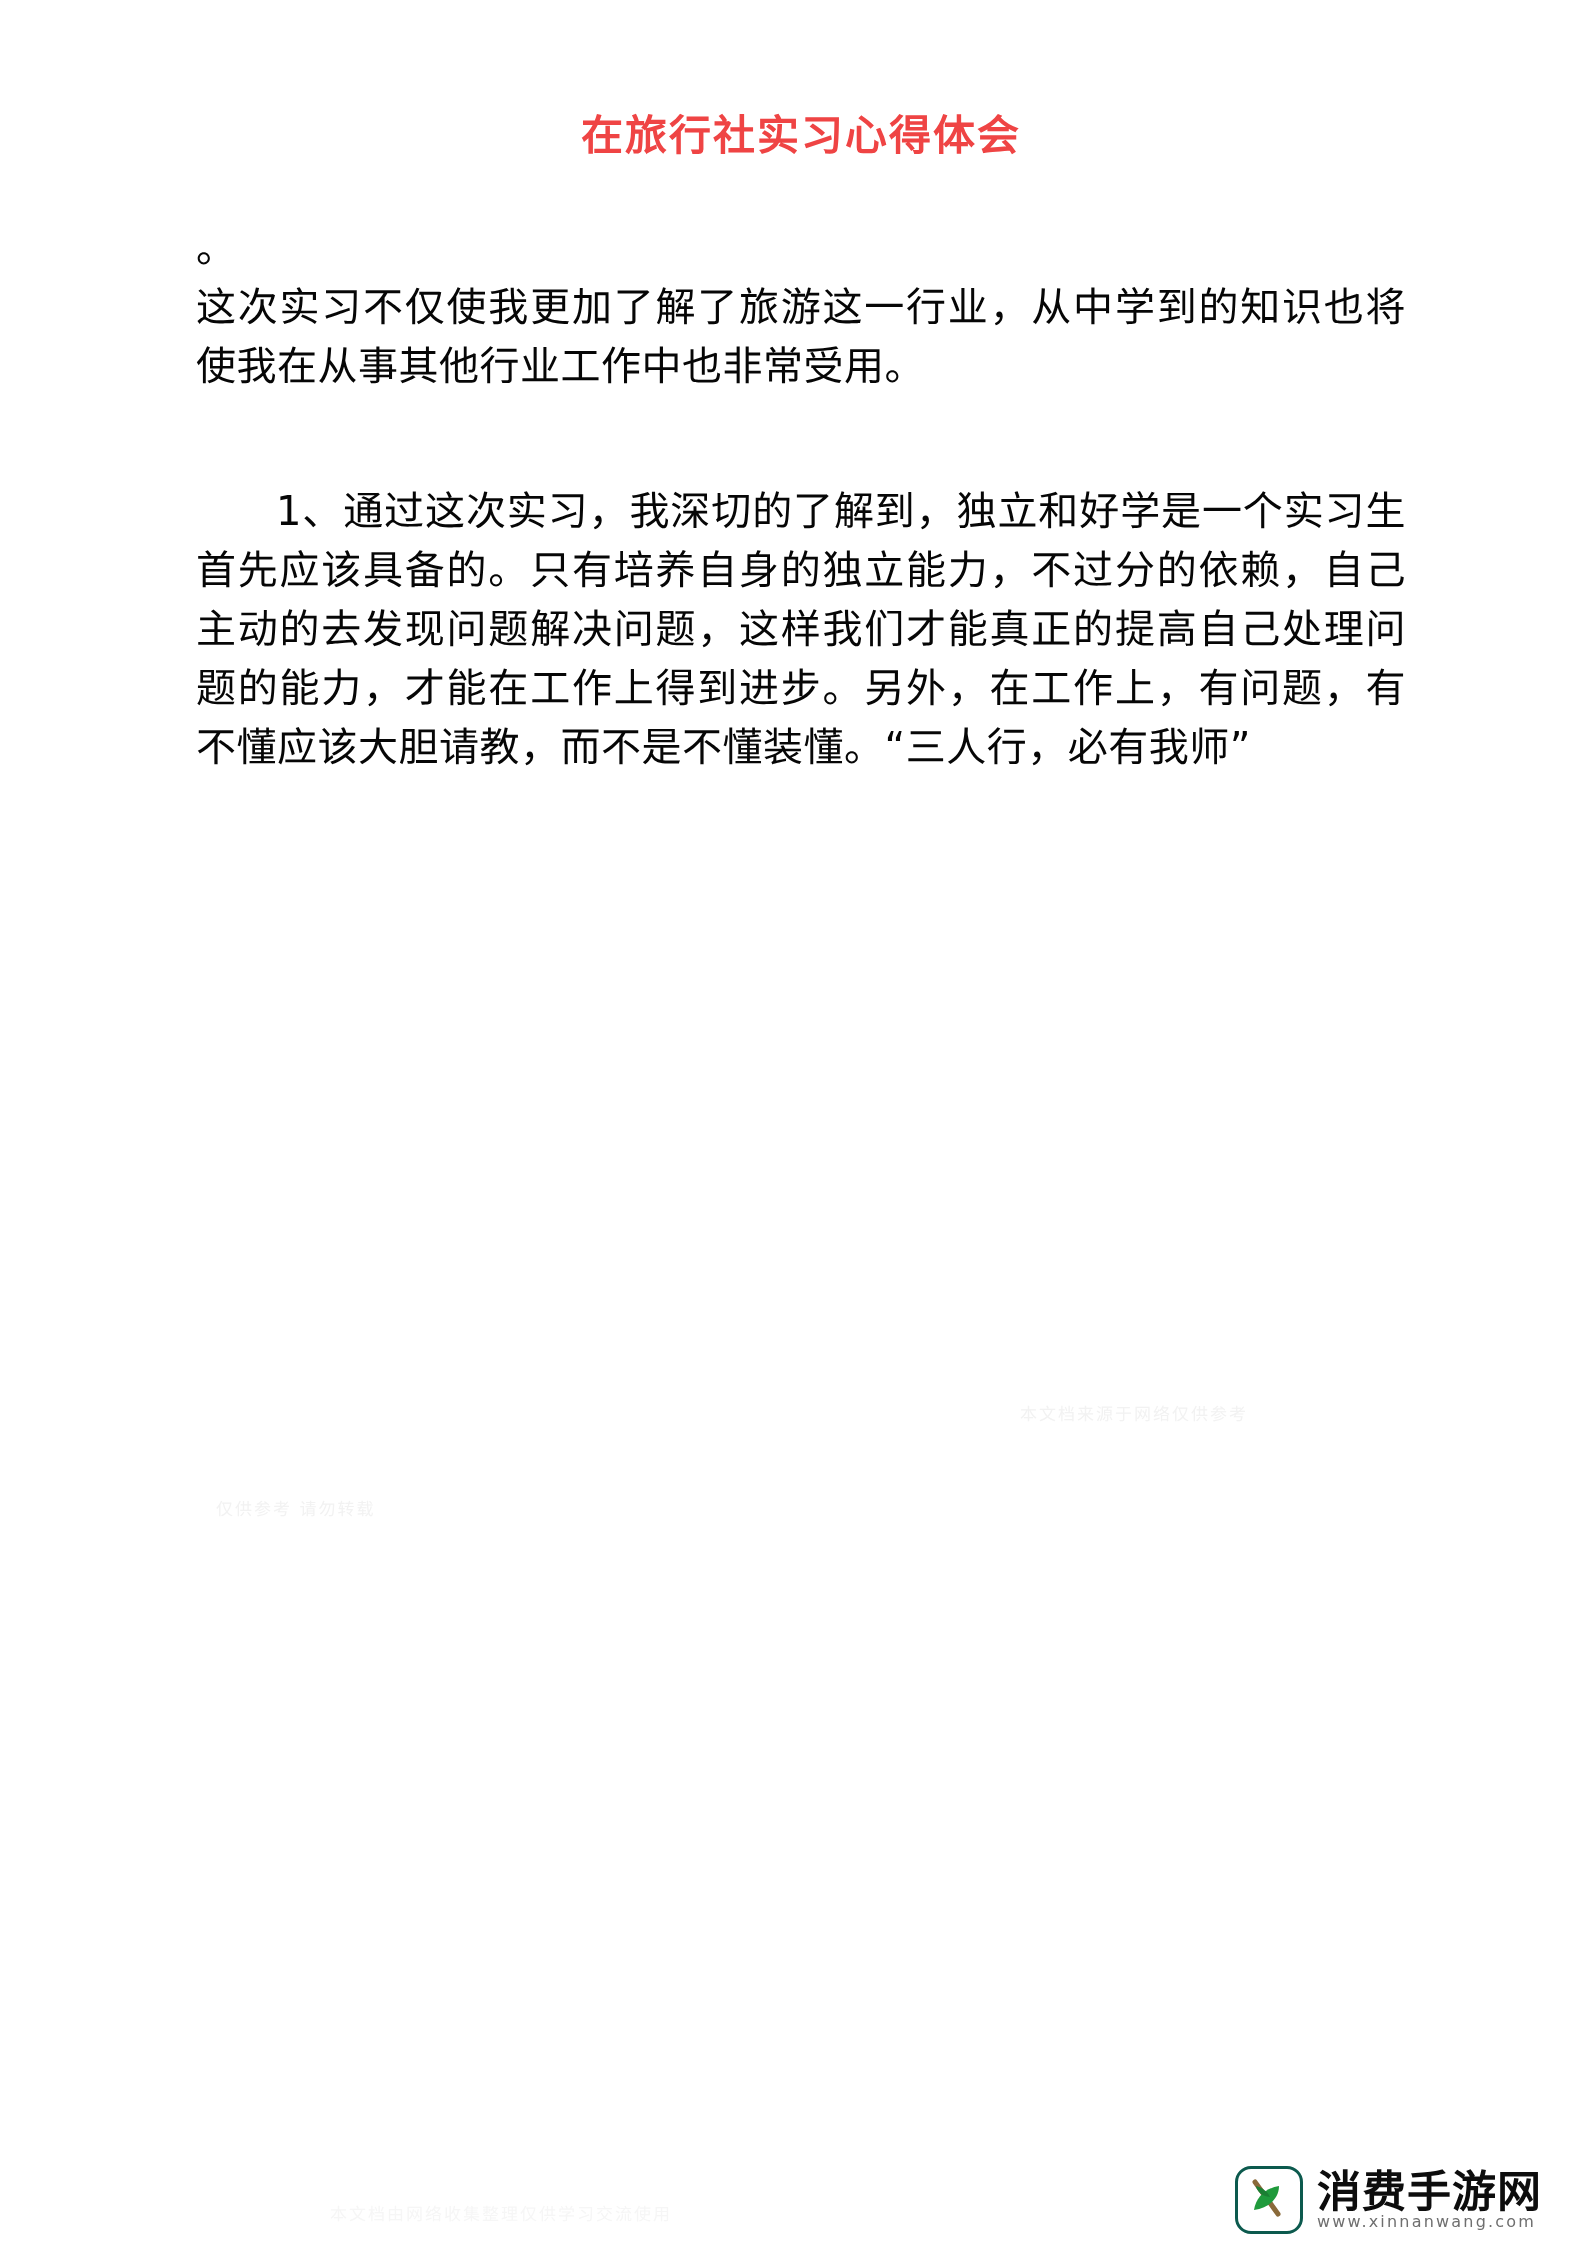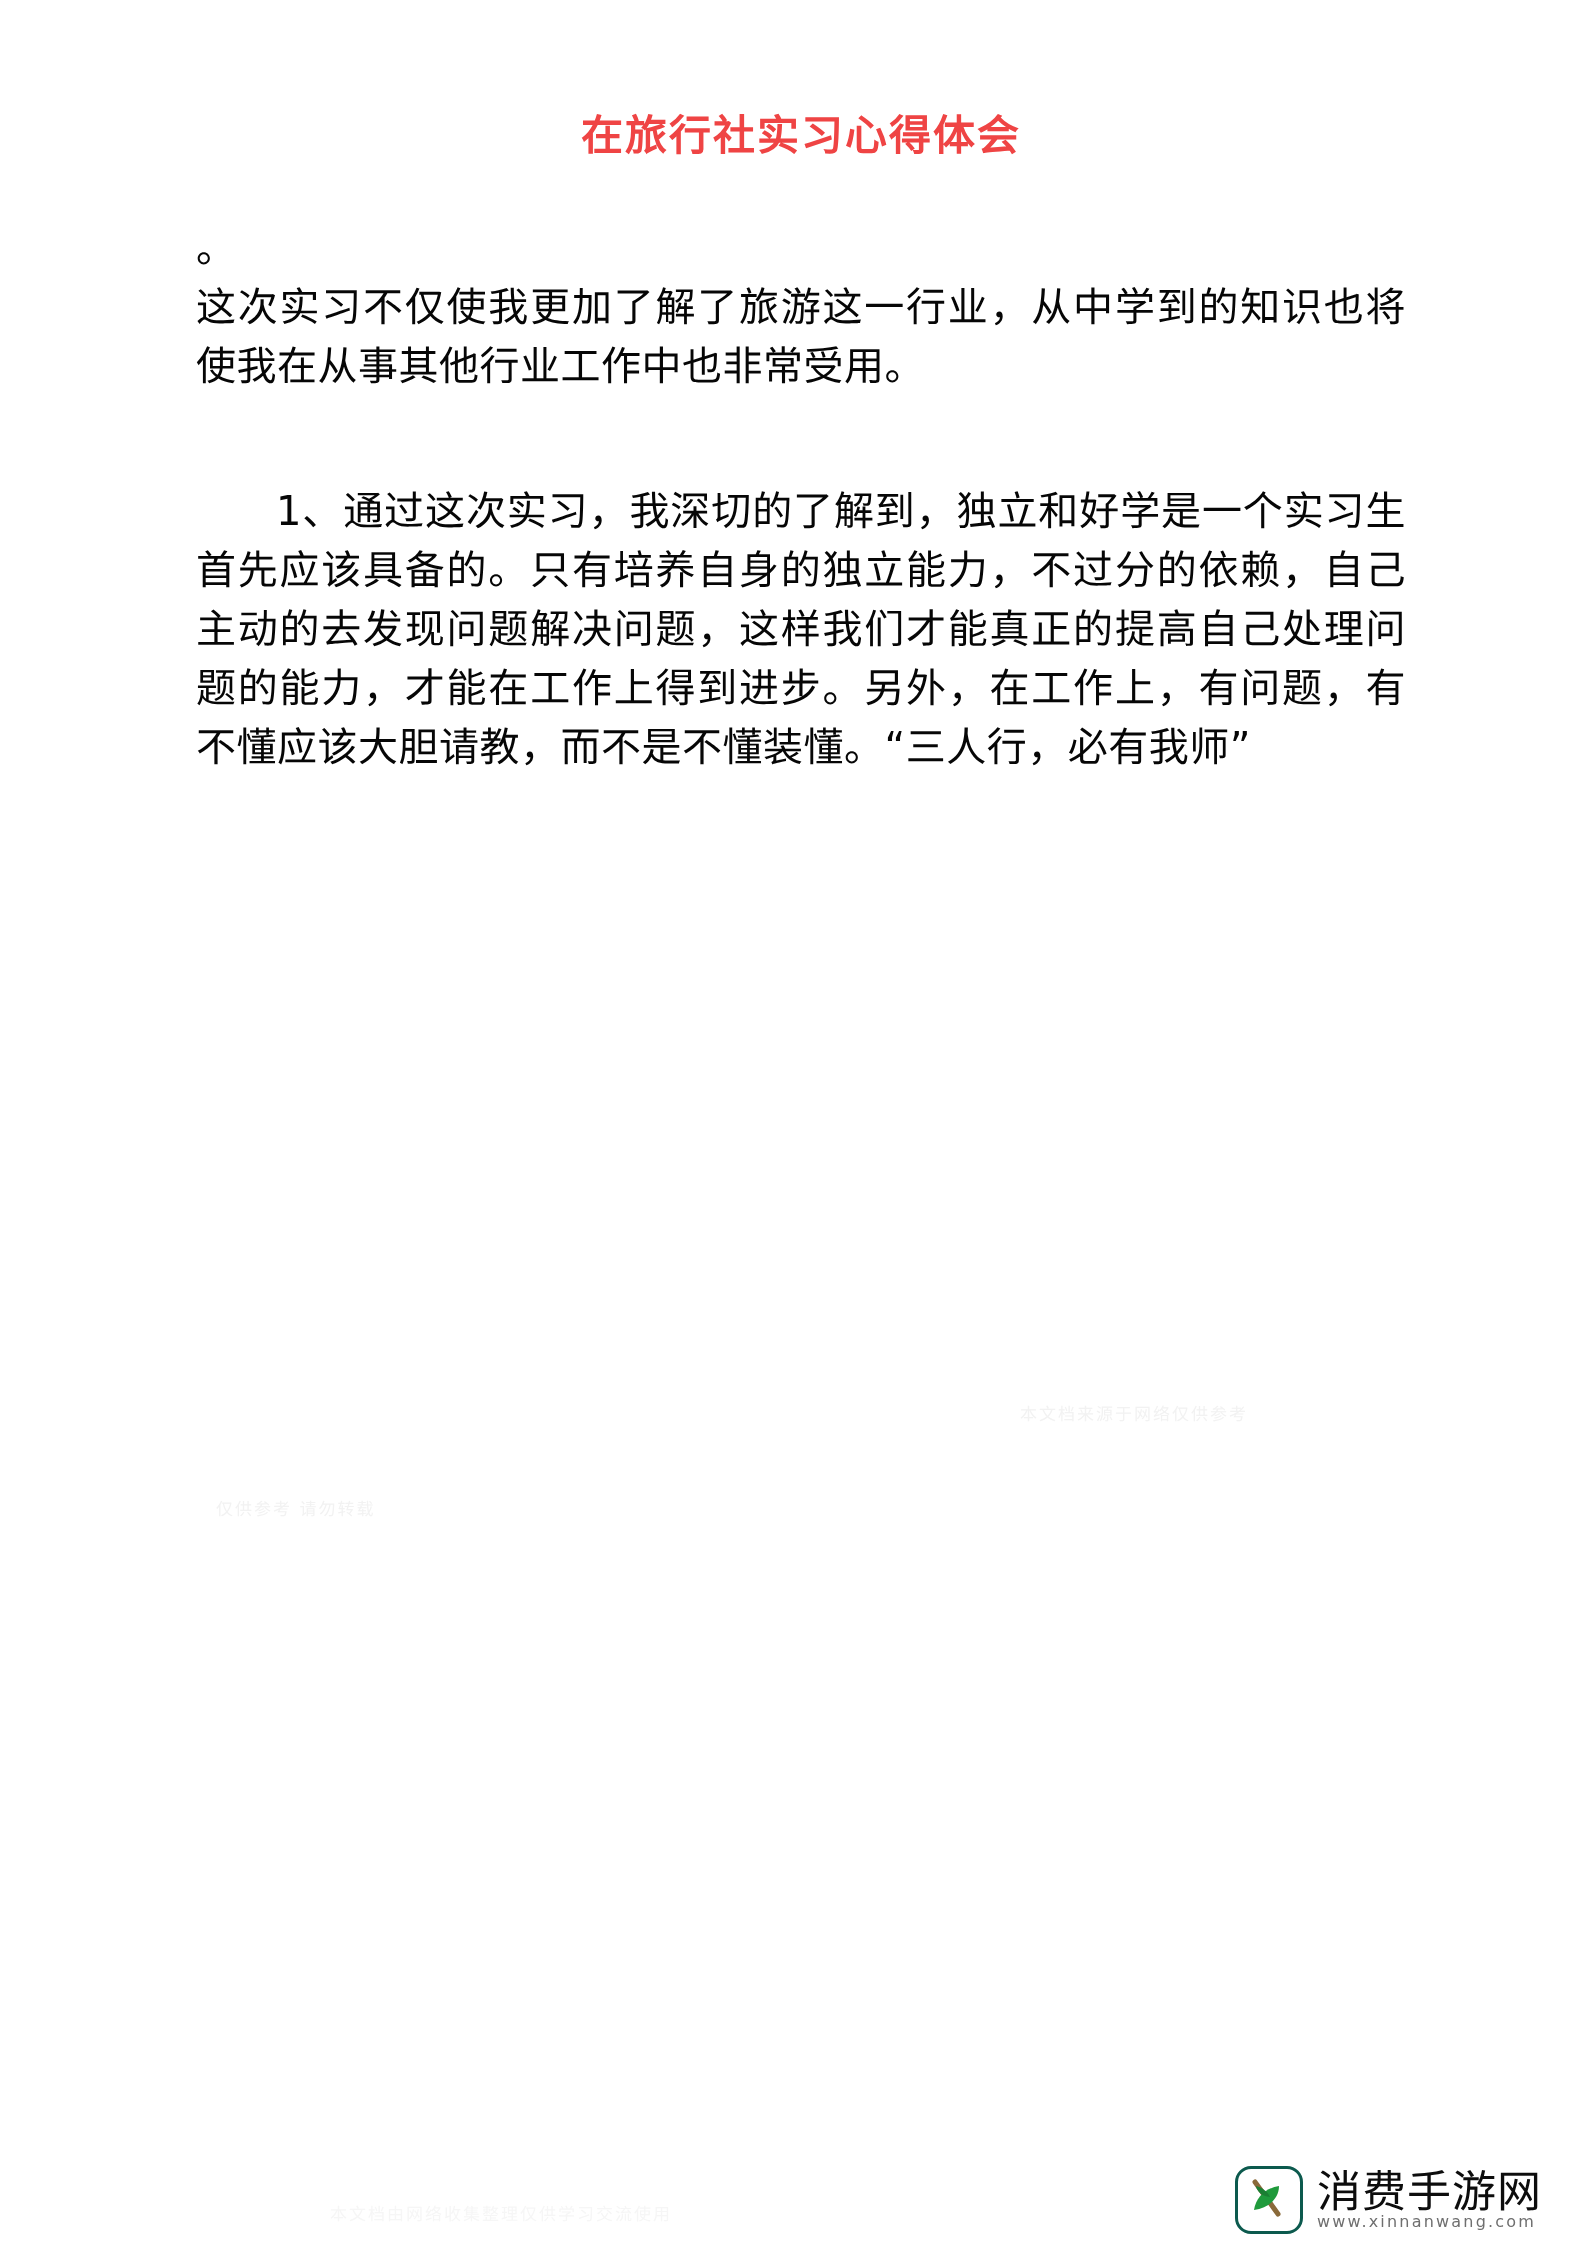--- a/index.html
+++ b/index.html
@@ -103,21 +103,21 @@
 
   .brand-text {
     display: flex;
     flex-direction: column;
     justify-content: center;
     line-height: 1;
   }
 
   .brand-name {
     font-size: 44px;
-    font-weight: 400;
+    font-weight: 700;
     color: #0d0d0d;
     letter-spacing: 1px;
     font-family: "DejaVu Serif", "Liberation Serif", serif;
   }
 
   .brand-url {
     margin-top: 0;
     font-size: 16px;
     color: #6f6f6f;
     letter-spacing: 2.2px;

